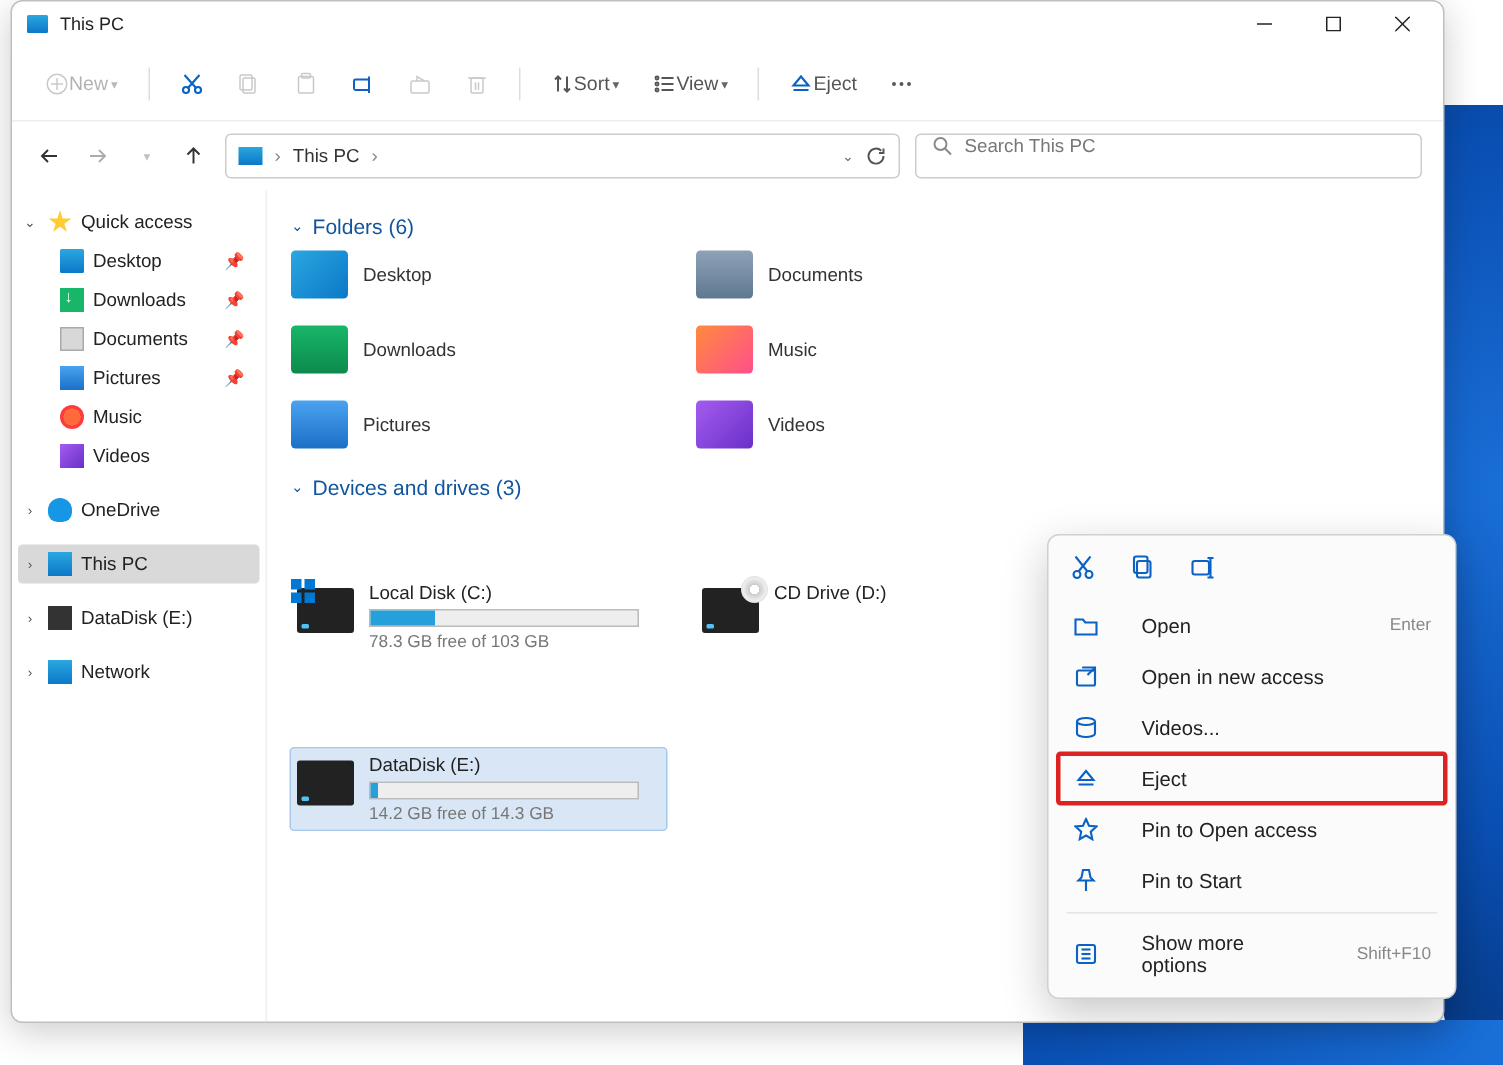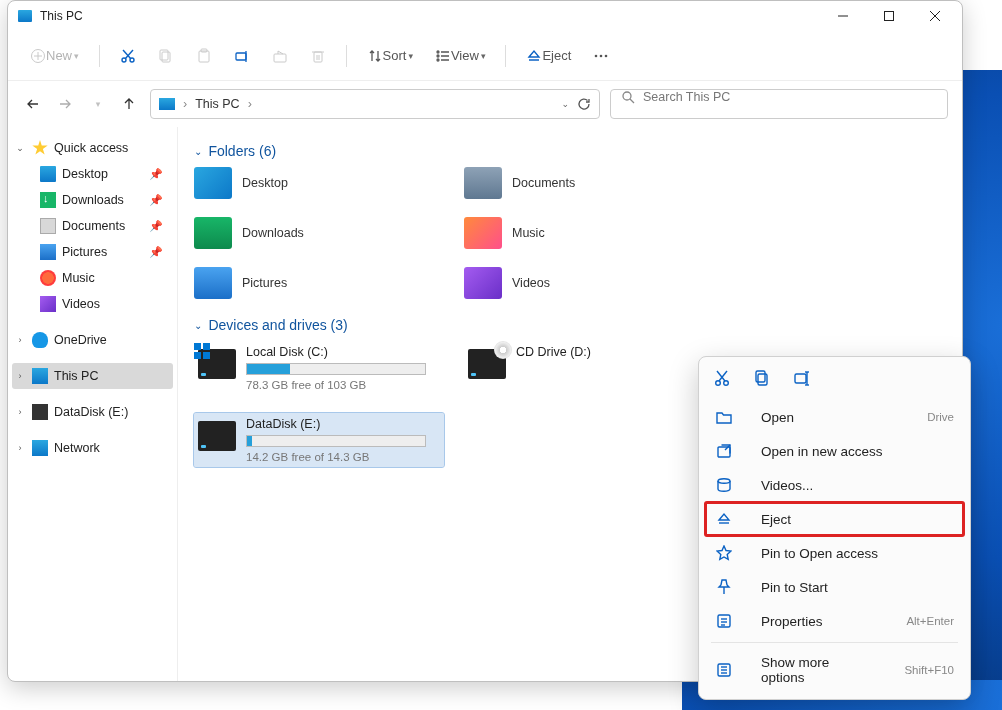--- a/index.html
+++ b/index.html
@@ -44,21 +44,21 @@
 .nav-sub .nav-item { padding-left:4px;}
 .nav-item.selected { background:#d9d9d9;}
 .pin { margin-left:auto; color:#888; font-size:11px; padding-right:4px;}
 
 .content { flex:1; padding:10px 16px; font-size:12.5px; color:#333; overflow:hidden;}
 .section-head { color:#10549e; font-size:14px; display:flex; align-items:center; gap:6px; margin:6px 0 8px;}
 .section-head .chev2 { color:#10549e; font-size:10px;}
 .grid { display:flex; flex-wrap:wrap; gap:18px 20px; margin-bottom:18px;}
 .folder { width:250px; display:flex; align-items:center; gap:10px;}
 .folder .ficon { width:38px; height:32px; border-radius:3px;}
-.drive { width:250px; display:flex; align-items:flex-start; gap:10px; padding:4px; border-radius:2px;}
+.drive { width:250px; display:flex; align-items:flex-start; gap:10px; padding:4px; border-radius:2px;margin-top:43px;}
 .drive.selected { background:#d8e6f5; outline:1px solid #a8c8ea;}
 .drive .dicon { width:38px; height:30px; background:#222; border-radius:2px; position:relative; margin-top:4px;}
 .drive .dicon::after{content:""; position:absolute; width:5px; height:3px; background:#4fc3f7; left:3px; bottom:3px; border-radius:1px;}
 .drive .dicon.os::before{content:""; position:absolute; width:16px; height:16px; top:-6px; left:-4px; background:
   linear-gradient(#0078d4,#0078d4) 0 0/7px 7px no-repeat,
   linear-gradient(#0078d4,#0078d4) 9px 0/7px 7px no-repeat,
   linear-gradient(#0078d4,#0078d4) 0 9px/7px 7px no-repeat,
   linear-gradient(#0078d4,#0078d4) 9px 9px/7px 7px no-repeat;}
 .drive .dicon.cd::before{content:""; position:absolute; width:18px; height:18px; border-radius:50%; background:radial-gradient(circle,#fff 25%,#ccc 26%,#eee 60%,#bbb 100%); top:-8px; right:-6px;}
 .drive-info { flex:1;}
@@ -410,21 +410,21 @@
           <line x1="12" y1="16" x2="16" y2="16"></line>
         </svg></span>
   </div>
   <div class="ctx-item">
     <span class="cicon">
         <svg viewBox="0 0 16 16" fill="#f5b942" stroke="none">
           <path d="M1 4 h5 l1.5 2 H15 v8 H1z"></path>
         </svg>
       </span>
     <span>Open</span>
-      <span class="hot">Drive</span>
+      <span class="hot">Enter</span>
   </div>
   <div class="ctx-item">
     <span class="cicon">
         <svg viewBox="0 0 16 16">
           <rect x="2" y="4" width="12" height="10" rx="1"></rect>
           <path d="M6 2 h8 v8" stroke-linecap="round"></path>
           <line x1="14" y1="2" x2="9" y2="7"></line>
         </svg>
       </span>
     <span>Open in new access</span>
@@ -456,32 +456,20 @@
     <span>Pin to Open access</span>
   </div>
   <div class="ctx-item">
     <span class="cicon">
         <svg viewBox="0 0 16 16">
           <path d="M6 1 h4 l1 5 2 2 H3 l2-2z"></path>
           <line x1="8" y1="8" x2="8" y2="15"></line>
         </svg>
       </span>
     <span men="">Pin to Start</span>
-  </div>
-  <div class="ctx-item">
-    <span class="cicon">
-        <svg viewBox="0 0 16 16">
-          <rect x="2" y="2" width="12" height="12" rx="1.5"></rect>
-          <line x1="5" y1="6" x2="11" y2="6"></line>
-          <line x1="5" y1="9" x2="11" y2="9"></line>
-          <line x1="5" y1="12" x2="9" y2="12"></line>
-        </svg>
-      </span>
-    <span>Properties</span>
-      <span class="hot">Alt+Enter</span>
   </div>
   <div style="height:1px;background:#e4e4e4;margin:4px 6px;"></div>
   <div class="ctx-item">
     <span class="cicon">
         <svg viewBox="0 0 16 16">
           <rect x="2" y="2" width="12" height="12" rx="1.5"></rect>
           <line x1="5" y1="5" x2="11" y2="5"></line>
           <line x1="5" y1="8" x2="11" y2="8"></line>
           <line x1="5" y1="11" x2="11" y2="11"></line>
         </svg>

